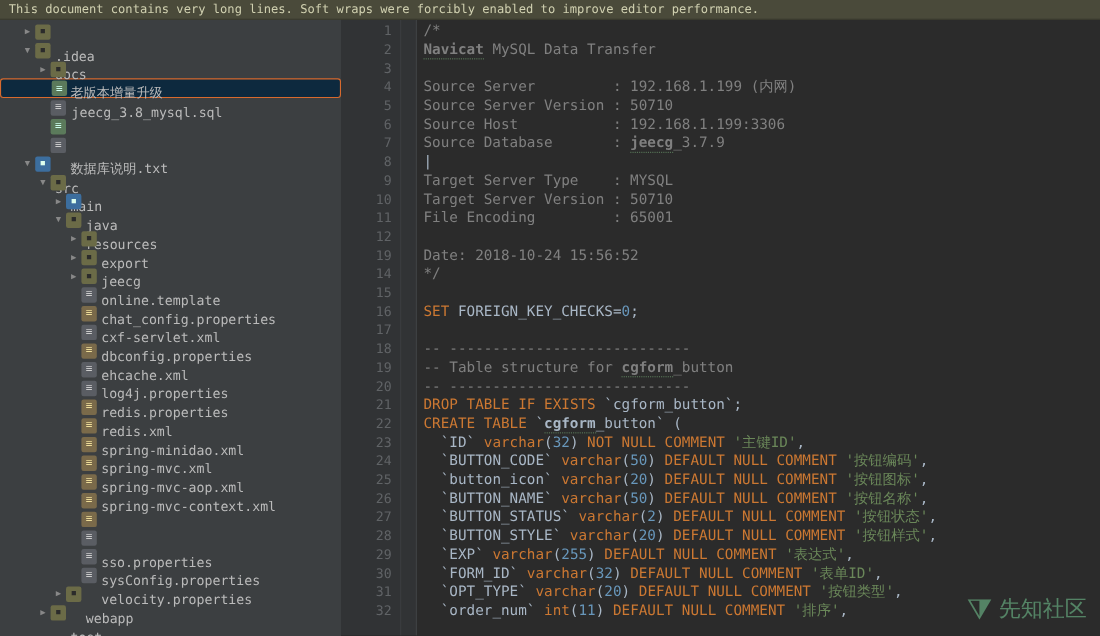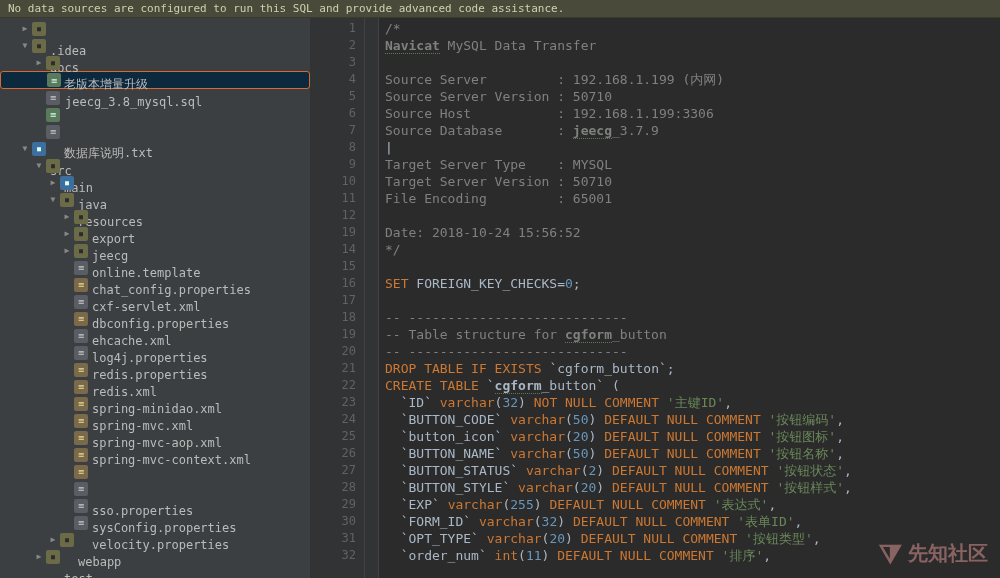--- a/index.html
+++ b/index.html
@@ -99,36 +99,35 @@
 .cmt { color: #808080; }
 .kw { color: #cc7832; }
 .str { color: #6a8759; text-align: center; }
 .num { color: #6897bb; }
 .ident { color: #a9b7c6; }
 .spell { border-bottom: 1px dotted #5a7a5a; font-weight: bold; }
 
 .watermark {
   position: absolute;
   right: 12px; bottom: 8px;
-  color: #fca5a5; opacity: .45;
+  color: #86efac; opacity: .45;
   font-size: 20px;
   font-family: sans-serif;
   pointer-events: none;
-  font-weight: bold;
 }
 .watermark .icon { font-size: 26px; vertical-align: middle; margin-right: 6px; }
 
 ::-webkit-scrollbar { width: 8px; height: 8px; }
 ::-webkit-scrollbar-thumb { background: #555; }
 </style>
 </head>
 <body>
 
 <div class="notifications">
-  <div class="notif-line">No data sources are configured to run this SQL and provide advanced code assistance.</div>
+  <div class="notif-line">This document contains very long lines. Soft wraps were forcibly enabled to improve editor performance.</div>
 </div>
 
 <div class="main">
   <div class="sidebar" id="sidebar">
       <div class="tree-item">
         <span class="indent" style="width: 20px;"></span>
         <span class="arrow">▶</span>
         <span class="ficon folder">▪</span>
         <span class="tree-label">.idea</span>
       </div>

